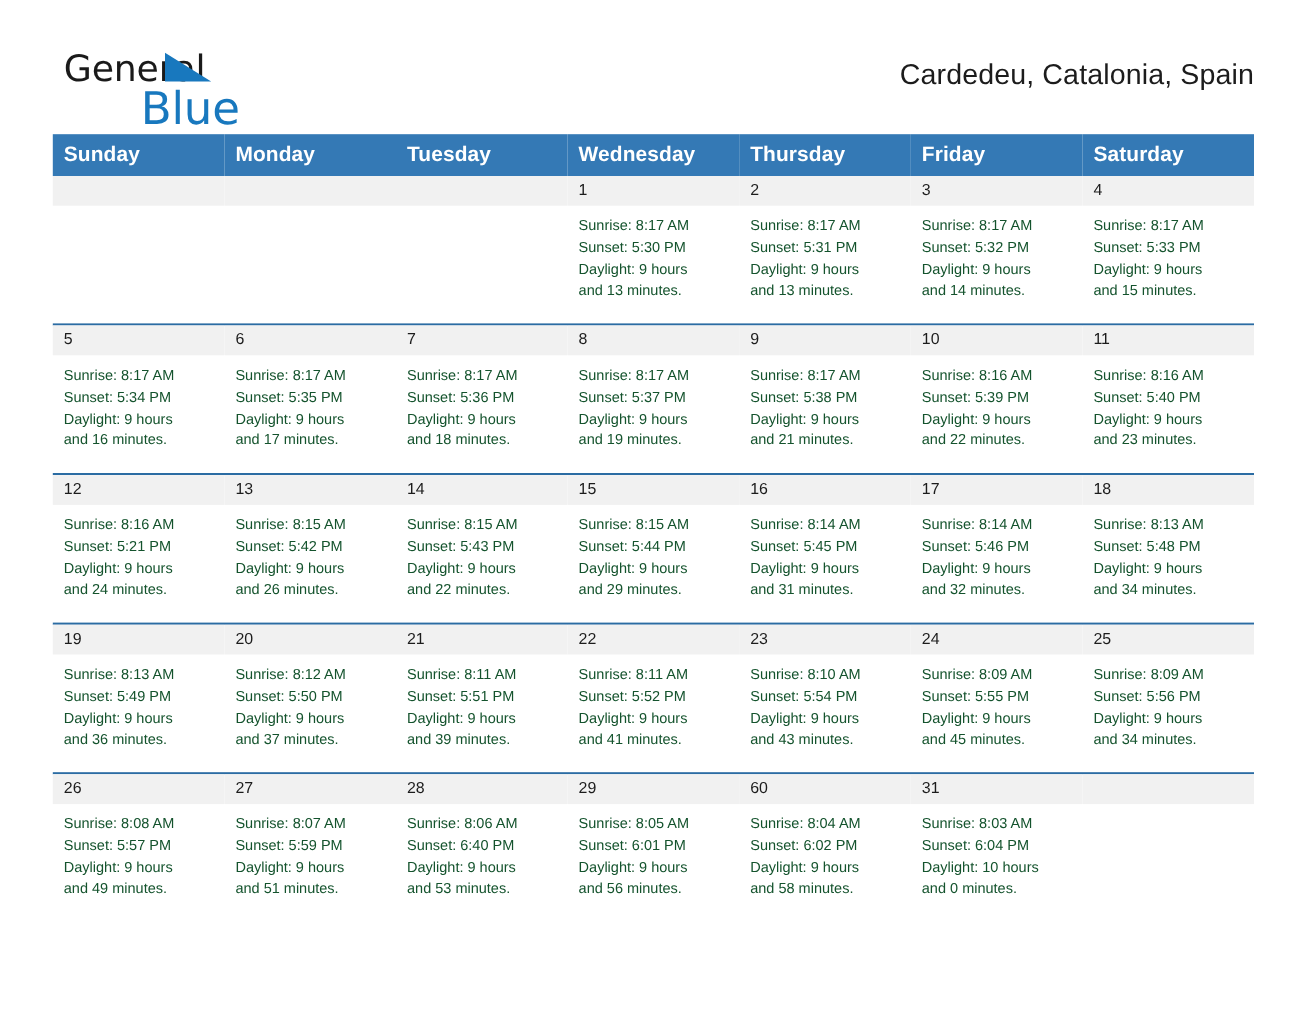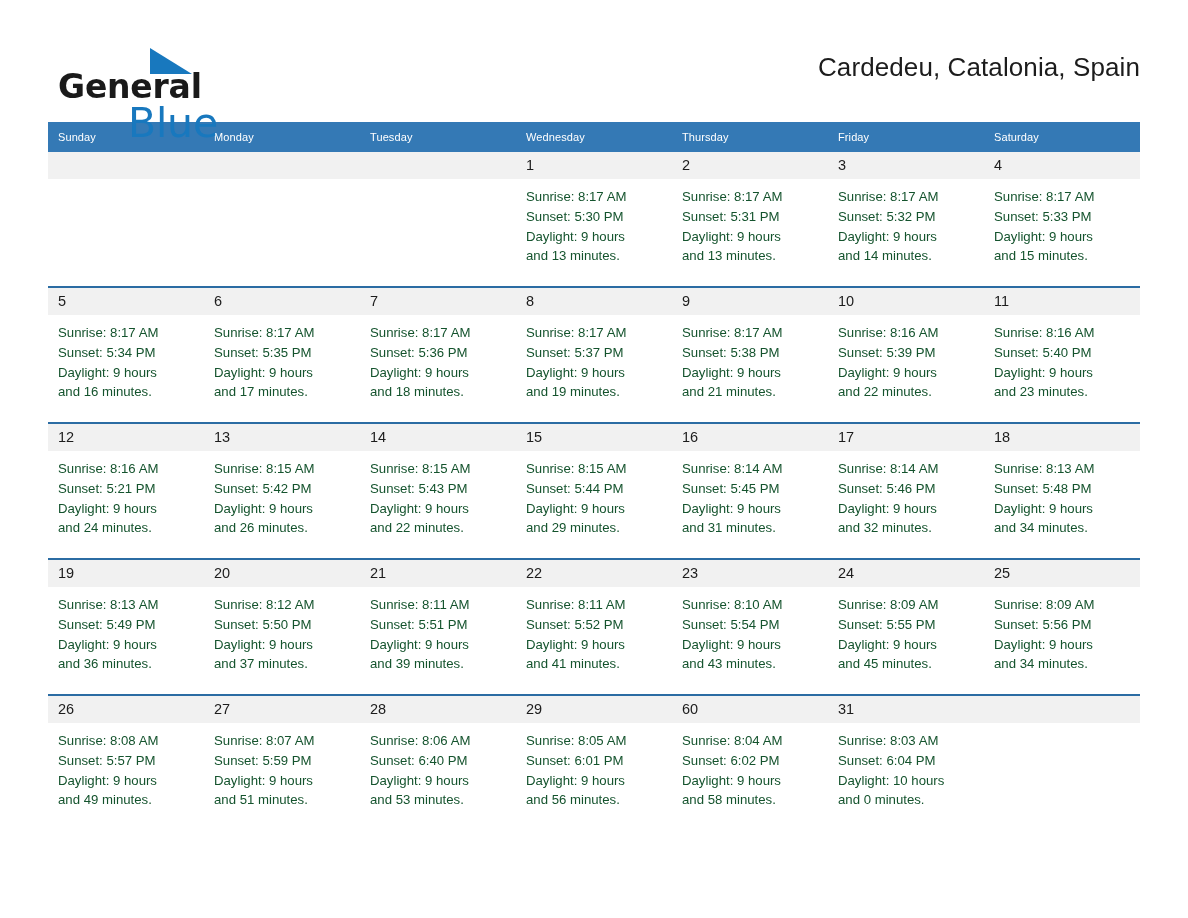--- a/index.html
+++ b/index.html
@@ -35,22 +35,21 @@
     line-height: 1;
     user-select: none;
   }
   .logo-row1 {
     position: relative;
     display: block;
     font-size: 33px;
     letter-spacing: -0.2px;
     color: #1a1a1a;
     font-family: "DejaVu Sans", sans-serif;
-    font-weight: 700;
-    margin-top: 24px;
+    font-weight: 400;
   }
   .logo-tri {
     position: absolute;
     left: 92px;
     top: 2px;
     width: 0;
     height: 0;
     border-left: 42px solid #1878be;
     border-top: 26px solid transparent;
   }
@@ -88,22 +87,22 @@
   
   .calendar {
     margin: 14px 48px 0 48px;
     width: 1092px;
     border-collapse: collapse;
     table-layout: fixed;
   }
   .calendar th {
     background: #3479b5;
     color: #ffffff;
-    font-size: 11px;
-    font-weight: 400;
+    font-size: 19px;
+    font-weight: 700;
     text-align: left;
     padding: 8px 0 8px 10px;
     height: 30px;
     letter-spacing: 0.1px;
   }
   .calendar td {
     vertical-align: top;
     padding: 0;
     width: 156px;
     height: 134px;

